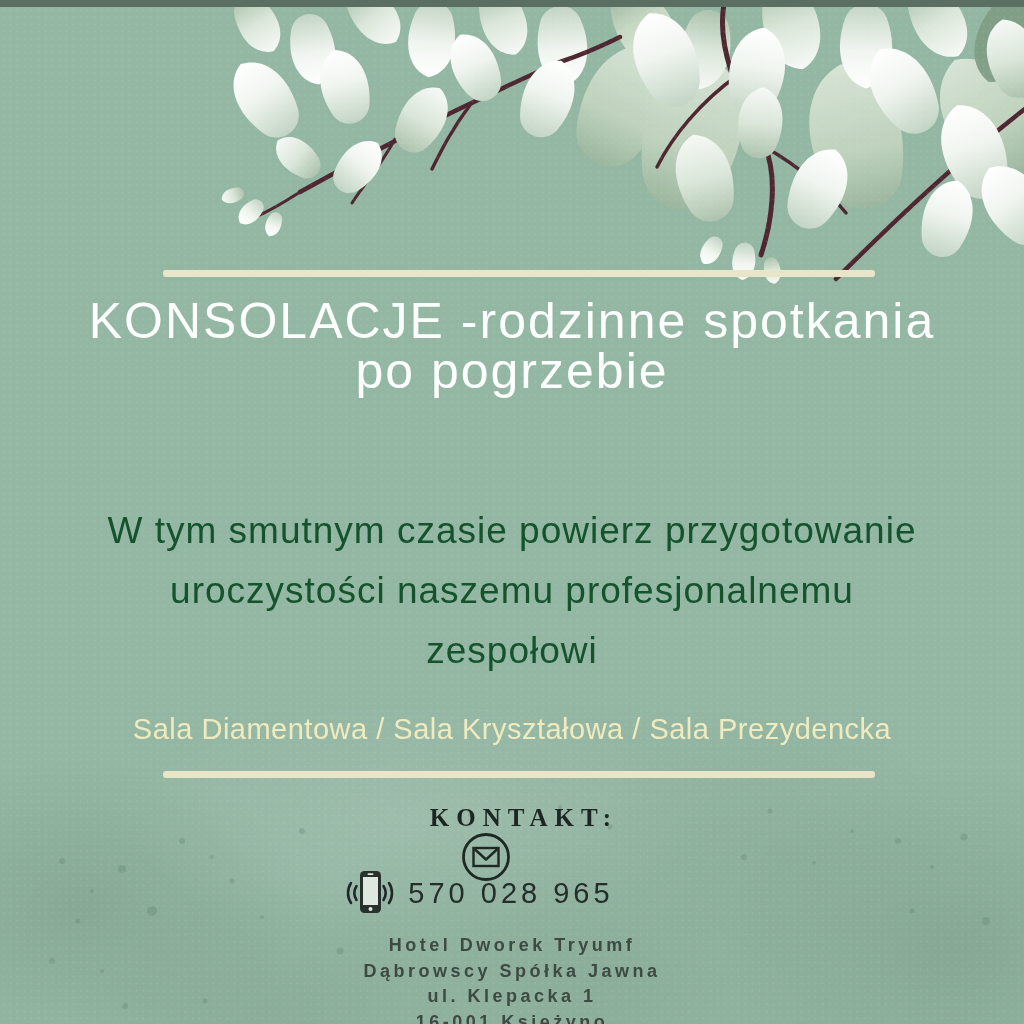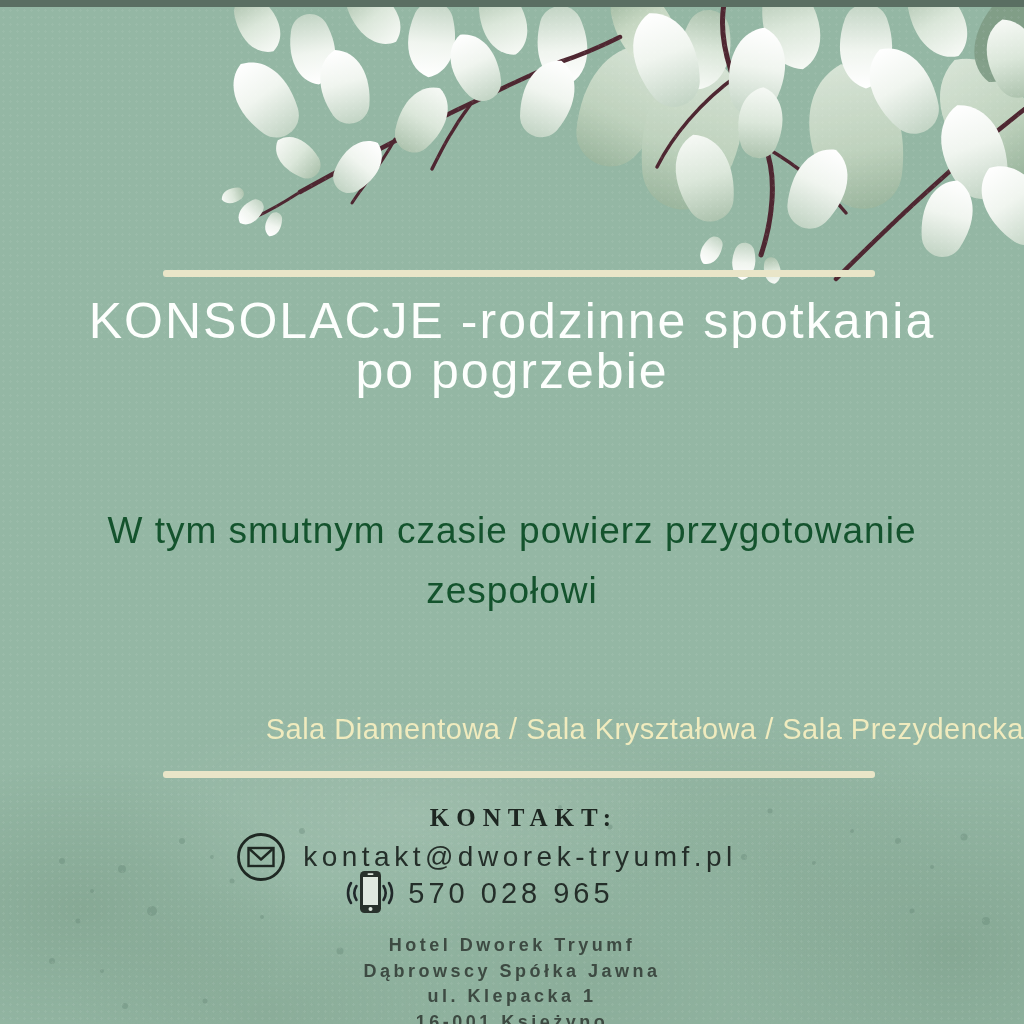--- a/index.html
+++ b/index.html
@@ -38,21 +38,21 @@
     position:absolute; top:289px; left:0; right:0; text-align:center;
     color:#fdfffd; font-size:50px; line-height:50px; font-weight:300;
     letter-spacing:2px;
   }
   .tagline {
     position:absolute; top:494px; left:0; right:0; text-align:center;
     color:#14532d; font-size:37px; line-height:60px; font-weight:300;
     letter-spacing:1px;
   }
   .rooms {
-    position:absolute; top:704px; left:0; right:0; text-align:right;
+    position:absolute; top:704px; left:0; right:0; text-align:center;
     color:#f0ebbe; font-size:29px; line-height:36px; font-weight:300;
     letter-spacing:.5px;
   }
   .contact-heading {
     position:absolute; top:797px; left:0; right:0; text-align:center;
     font-family:"Liberation Serif", serif;
     color:#1d2621; font-size:25px; font-weight:600; letter-spacing:7px;padding-left:24px;
   }
   .contact-row {
     position:absolute; left:0; right:0;
@@ -201,36 +201,36 @@
 
   <div class="divider one"></div>
 
   <div class="title">
     <div>KONSOLACJE -rodzinne spotkania</div>
     <div>po pogrzebie</div>
   </div>
 
   <div class="tagline">
     <div>W tym smutnym czasie powierz przygotowanie</div>
+    <div>uroczystości naszemu profesjonalnemu</div>
     <div>zespołowi</div>
   </div>
 
   <div class="rooms">Sala Diamentowa / Sala Kryształowa / Sala Prezydencka</div>
 
   <div class="divider two"></div>
 
   <div class="contact-heading">KONTAKT:</div>
 
   <div class="contact-row email-row">
     <svg class="icon-svg" width="52" height="52" viewBox="0 0 52 52" aria-hidden="true">
       <circle cx="26" cy="26" r="22.5" fill="none" stroke="#1f2823" stroke-width="2.8"></circle>
       <rect x="13.5" y="17" width="25" height="18" fill="none" stroke="#1f2823" stroke-width="2.4"></rect>
       <polyline points="14.5,18 26,28.5 37.5,18" fill="none" stroke="#1f2823" stroke-width="2.4" stroke-linejoin="round"></polyline>
     </svg>
-    <span class="email-text">kontakt@dworek-tryumf.pl</span>
   </div>
 
   <div class="contact-row phone-row">
     <svg class="icon-svg" width="56" height="54" viewBox="0 0 56 54" aria-hidden="true">
       <g fill="none" stroke="#20282a" stroke-width="2.6" stroke-linecap="round">
         <path d="M9,17 C5,23 5,31 9,37"></path>
         <path d="M14.5,20 C11.8,24.3 11.8,29.7 14.5,34"></path>
         <path d="M47,17 C51,23 51,31 47,37"></path>
         <path d="M41.5,20 C44.2,24.3 44.2,29.7 41.5,34"></path>
       </g>

